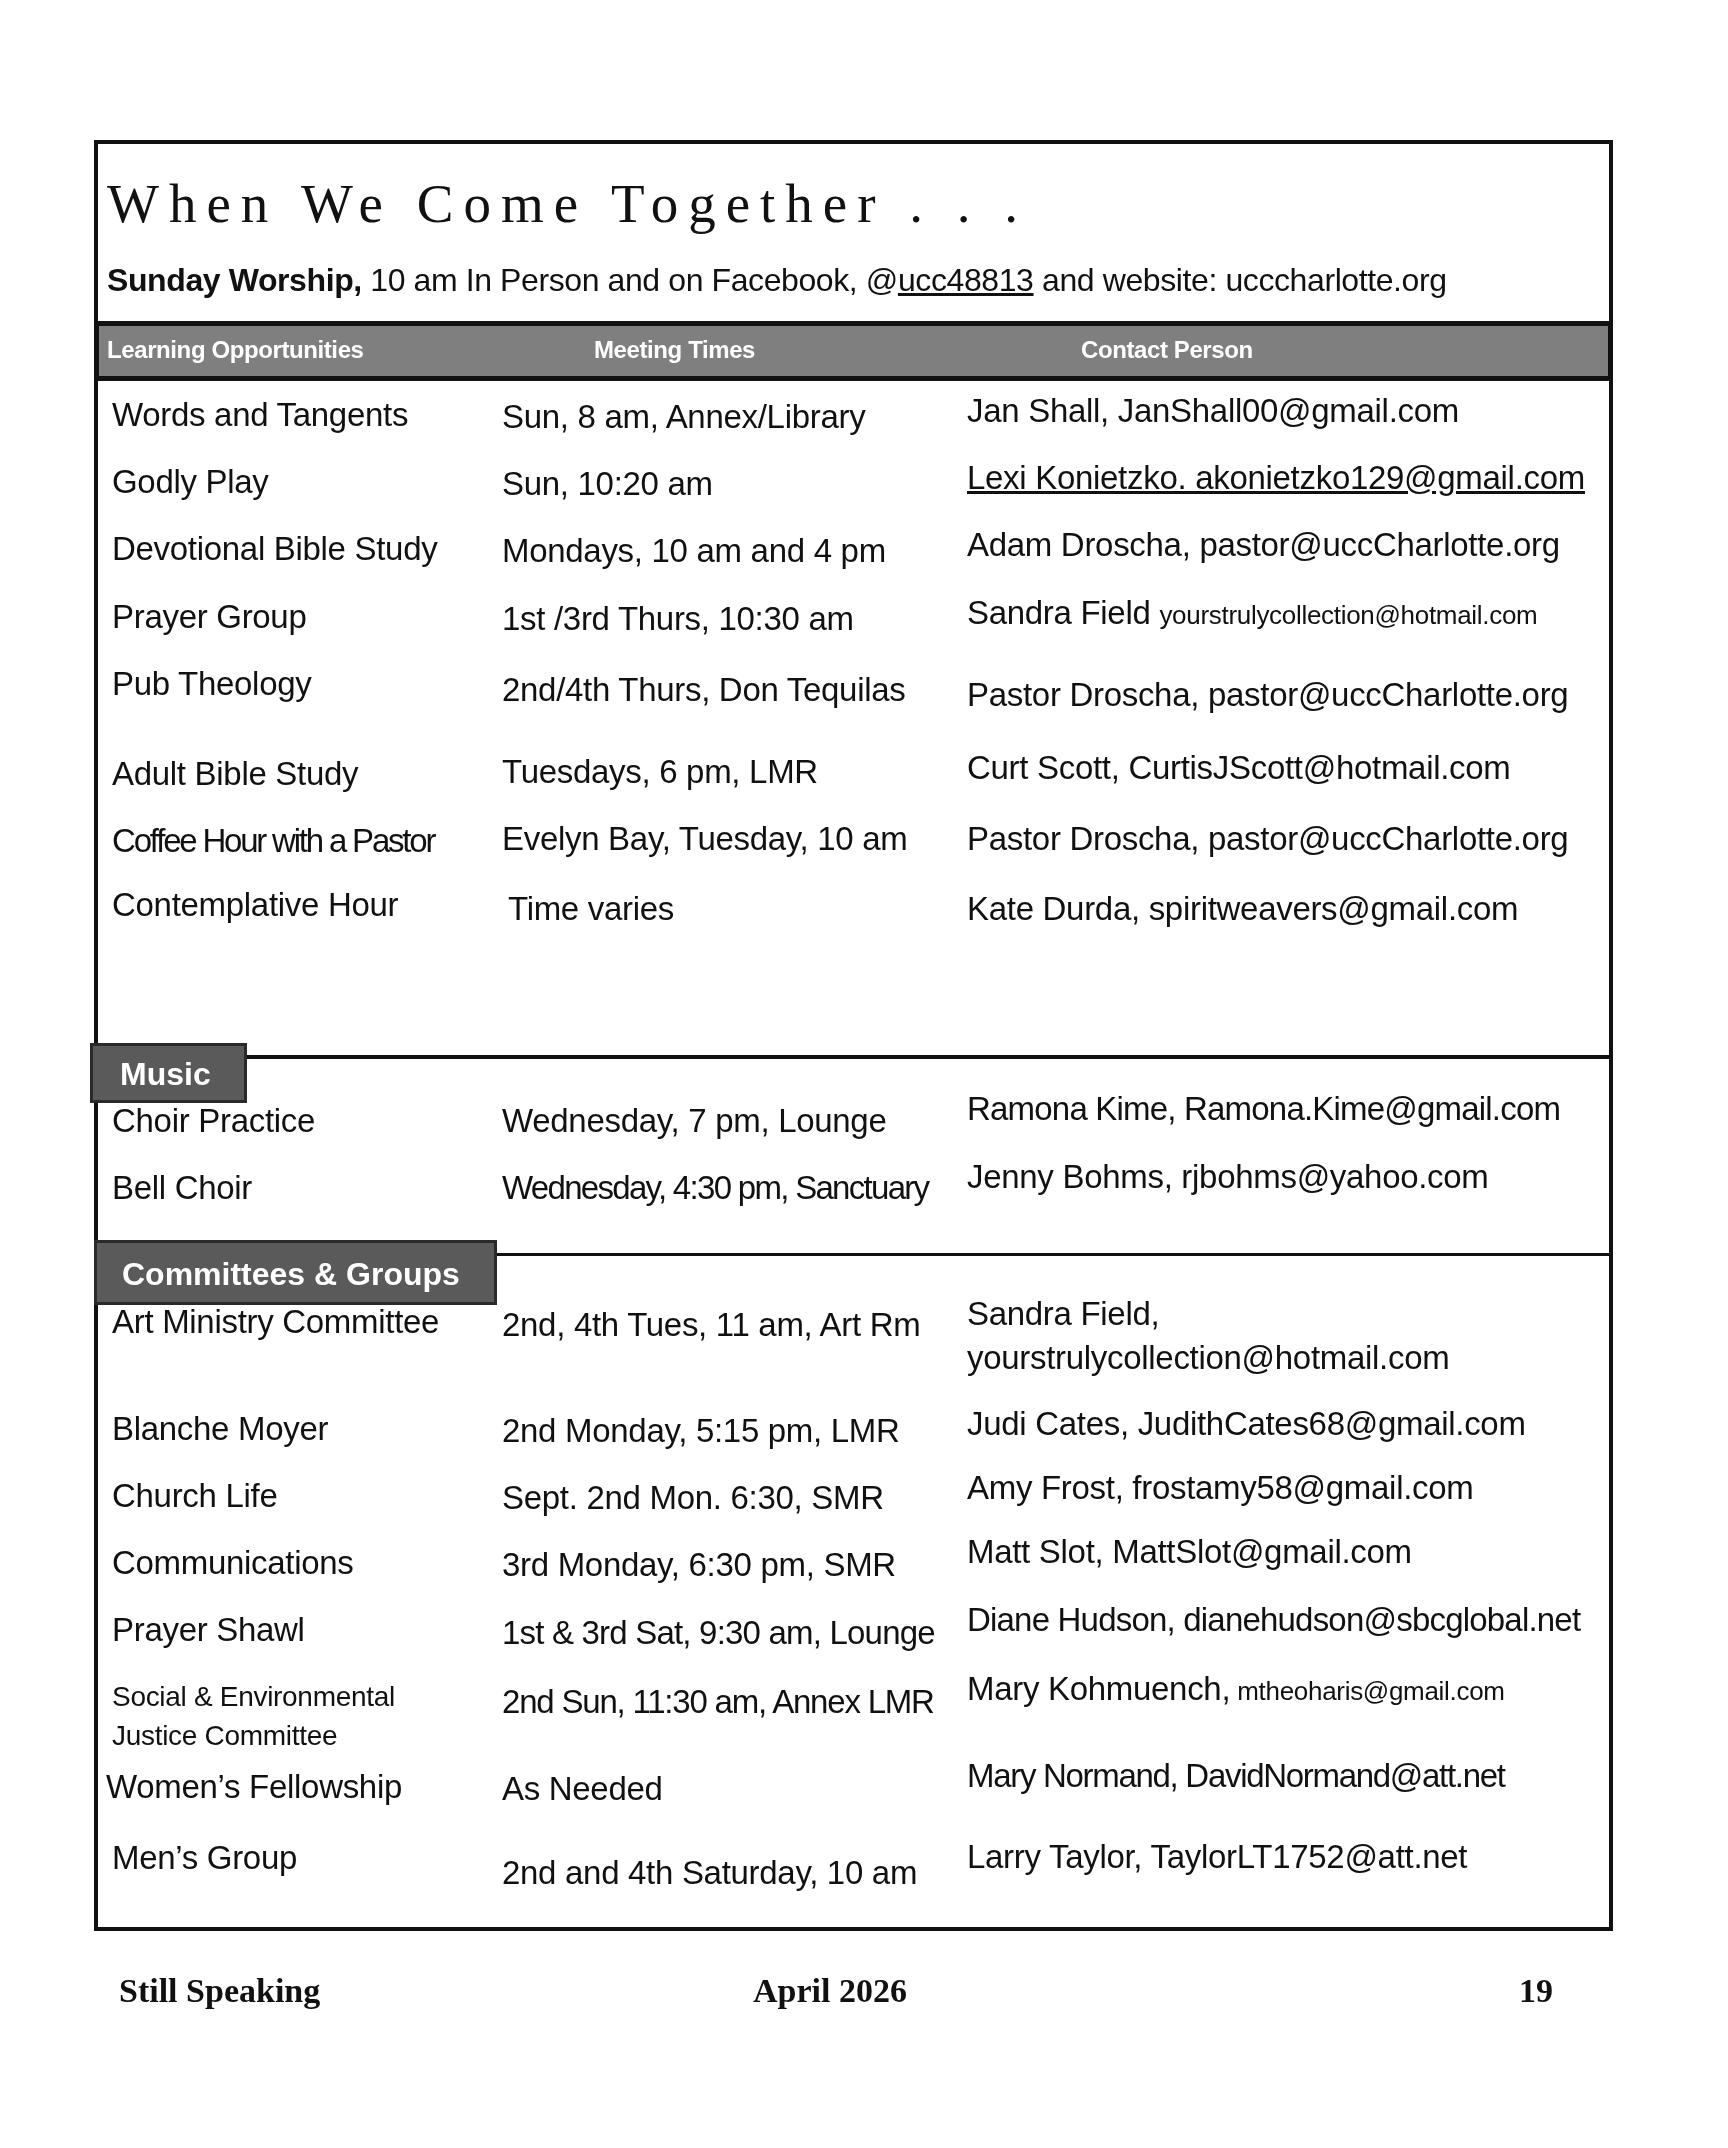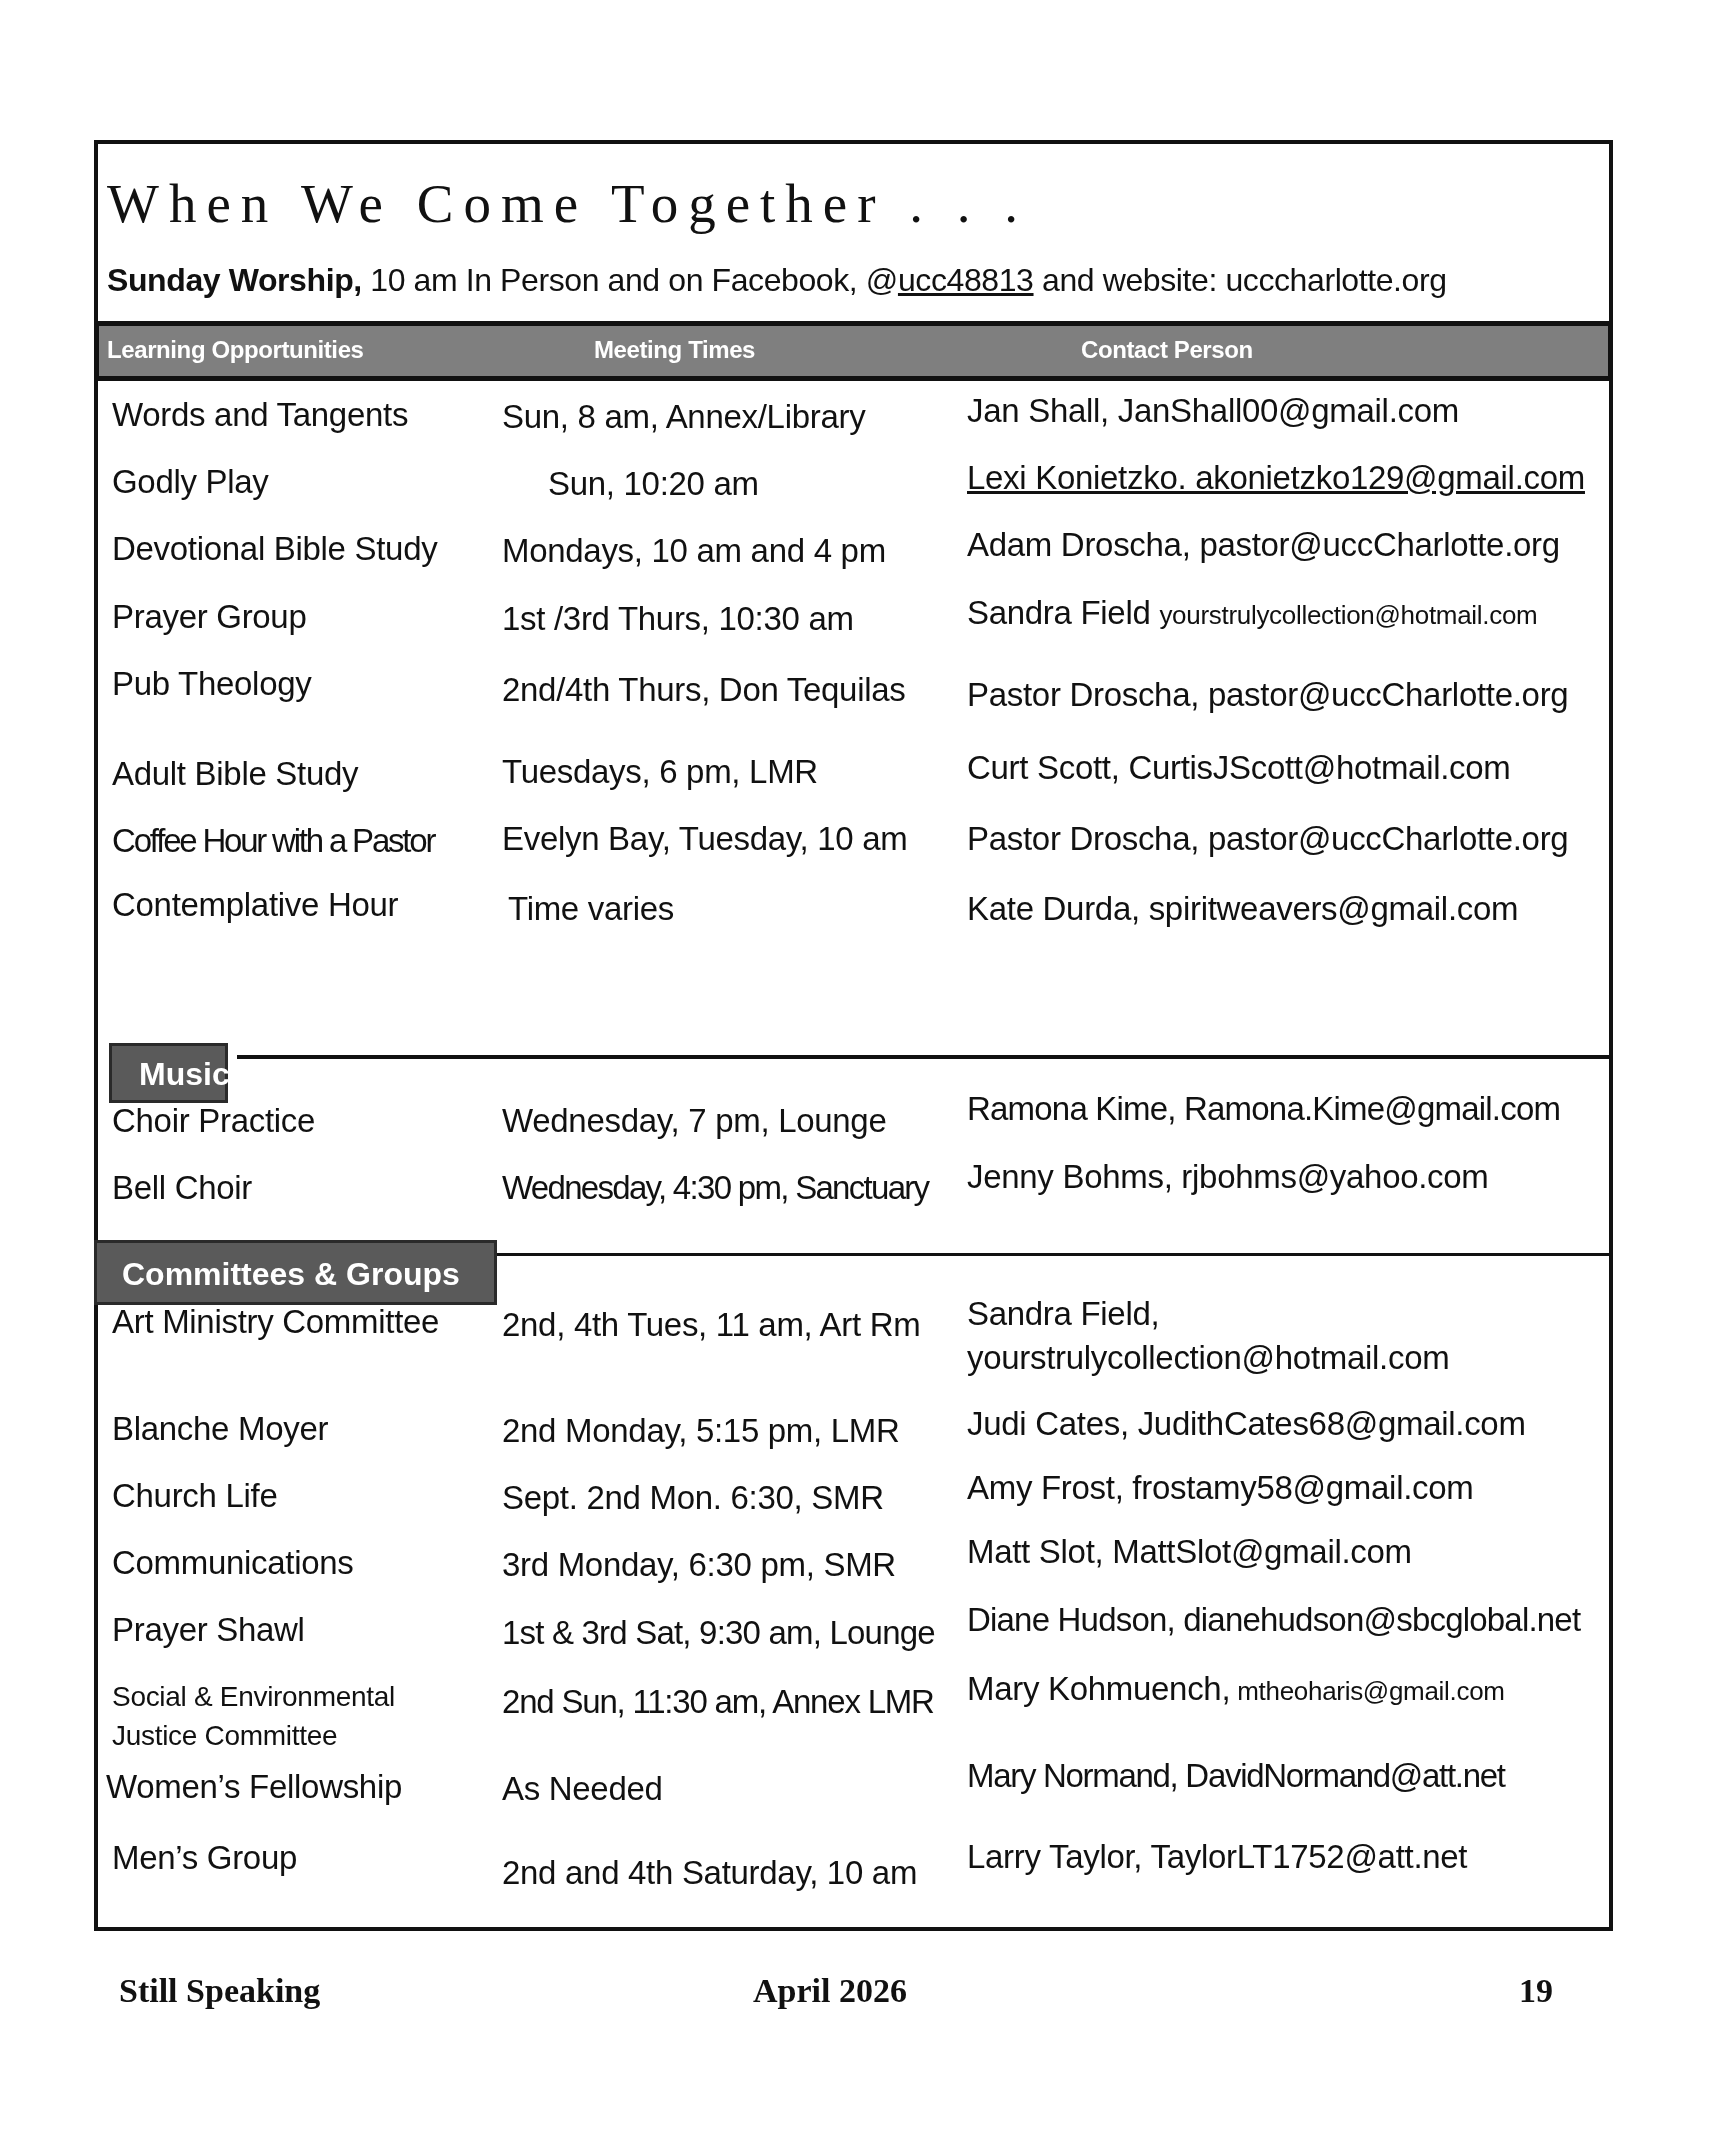--- a/index.html
+++ b/index.html
@@ -40,21 +40,21 @@
 <div class="abs hdr" style="left:594px;">Meeting Times</div>
 <div class="abs hdr" style="left:1081px;">Contact Person</div>
 
 <div>
 
   <div class="abs cell" style="left:112px; top:396px;">Words and Tangents</div>
   <div class="abs cell" style="left:502px; top:398px;">Sun, 8 am, Annex/Library</div>
   <div class="abs cell" style="left:967px; top:392px;">Jan Shall, JanShall00@gmail.com</div>
 
   <div class="abs cell" style="left:112px; top:463px;">Godly Play</div>
-  <div class="abs cell" style="left:502px; top:465px;margin-left:46px;">Sun, 10:20 am</div>
+  <div class="abs cell" style="left:502px; top:465px;">Sun, 10:20 am</div>
   <div class="abs cell" style="left:967px; top:459px;text-decoration:underline;">Lexi Konietzko. akonietzko129@gmail.com</div>
 
   <div class="abs cell" style="left:112px; top:530px;">Devotional Bible Study</div>
   <div class="abs cell" style="left:502px; top:532px;">Mondays, 10 am and 4 pm</div>
   <div class="abs cell" style="left:967px; top:526px;">Adam Droscha, pastor@uccCharlotte.org</div>
 
   <div class="abs cell" style="left:112px; top:598px;">Prayer Group</div>
   <div class="abs cell" style="left:502px; top:600px;">1st /3rd Thurs, 10:30 am</div>
   <div class="abs cell" style="left:967px; top:594px;"><span>Sandra Field</span> <span class="contact-small">yourstrulycollection@hotmail.com</span></div>
 
@@ -69,21 +69,21 @@
   <div class="abs cell condensed" style="left:112px; top:822px;">Coffee Hour with a Pastor</div>
   <div class="abs cell" style="left:502px; top:820px;">Evelyn Bay, Tuesday, 10 am</div>
   <div class="abs cell" style="left:967px; top:820px;">Pastor Droscha, pastor@uccCharlotte.org</div>
 
   <div class="abs cell" style="left:112px; top:886px;">Contemplative Hour</div>
   <div class="abs cell" style="left:508px; top:890px;">Time varies</div>
   <div class="abs cell" style="left:967px; top:890px;">Kate Durda, spiritweavers@gmail.com</div>
 </div>
 
 <div class="hline" style="left:237px; top:1055px; width:1375px; height:4.2px;"></div>
-<div class="tab" style="left:109px; top:1043px; width:119px; height:60px;">
+<div class="tab" style="left:90px; top:1043px; width:157px; height:60px;">
   <span style="left:27px; top:10px;">Music</span>
 </div>
 <div>
   <div class="abs cell" style="left:112px; top:1102px;">Choir Practice</div>
   <div class="abs cell" style="left:502px; top:1102px;">Wednesday, 7 pm, Lounge</div>
   <div class="abs cell condensed" style="left:967px; top:1090px; letter-spacing:-0.8px;">Ramona Kime, Ramona.Kime@gmail.com</div>
   <div class="abs cell" style="left:112px; top:1169px;">Bell Choir</div>
   <div class="abs cell condensed" style="left:502px; top:1169px; letter-spacing:-1.7px;">Wednesday, 4:30 pm, Sanctuary</div>
   <div class="abs cell" style="left:967px; top:1158px;">Jenny Bohms, rjbohms@yahoo.com</div>
 </div>

